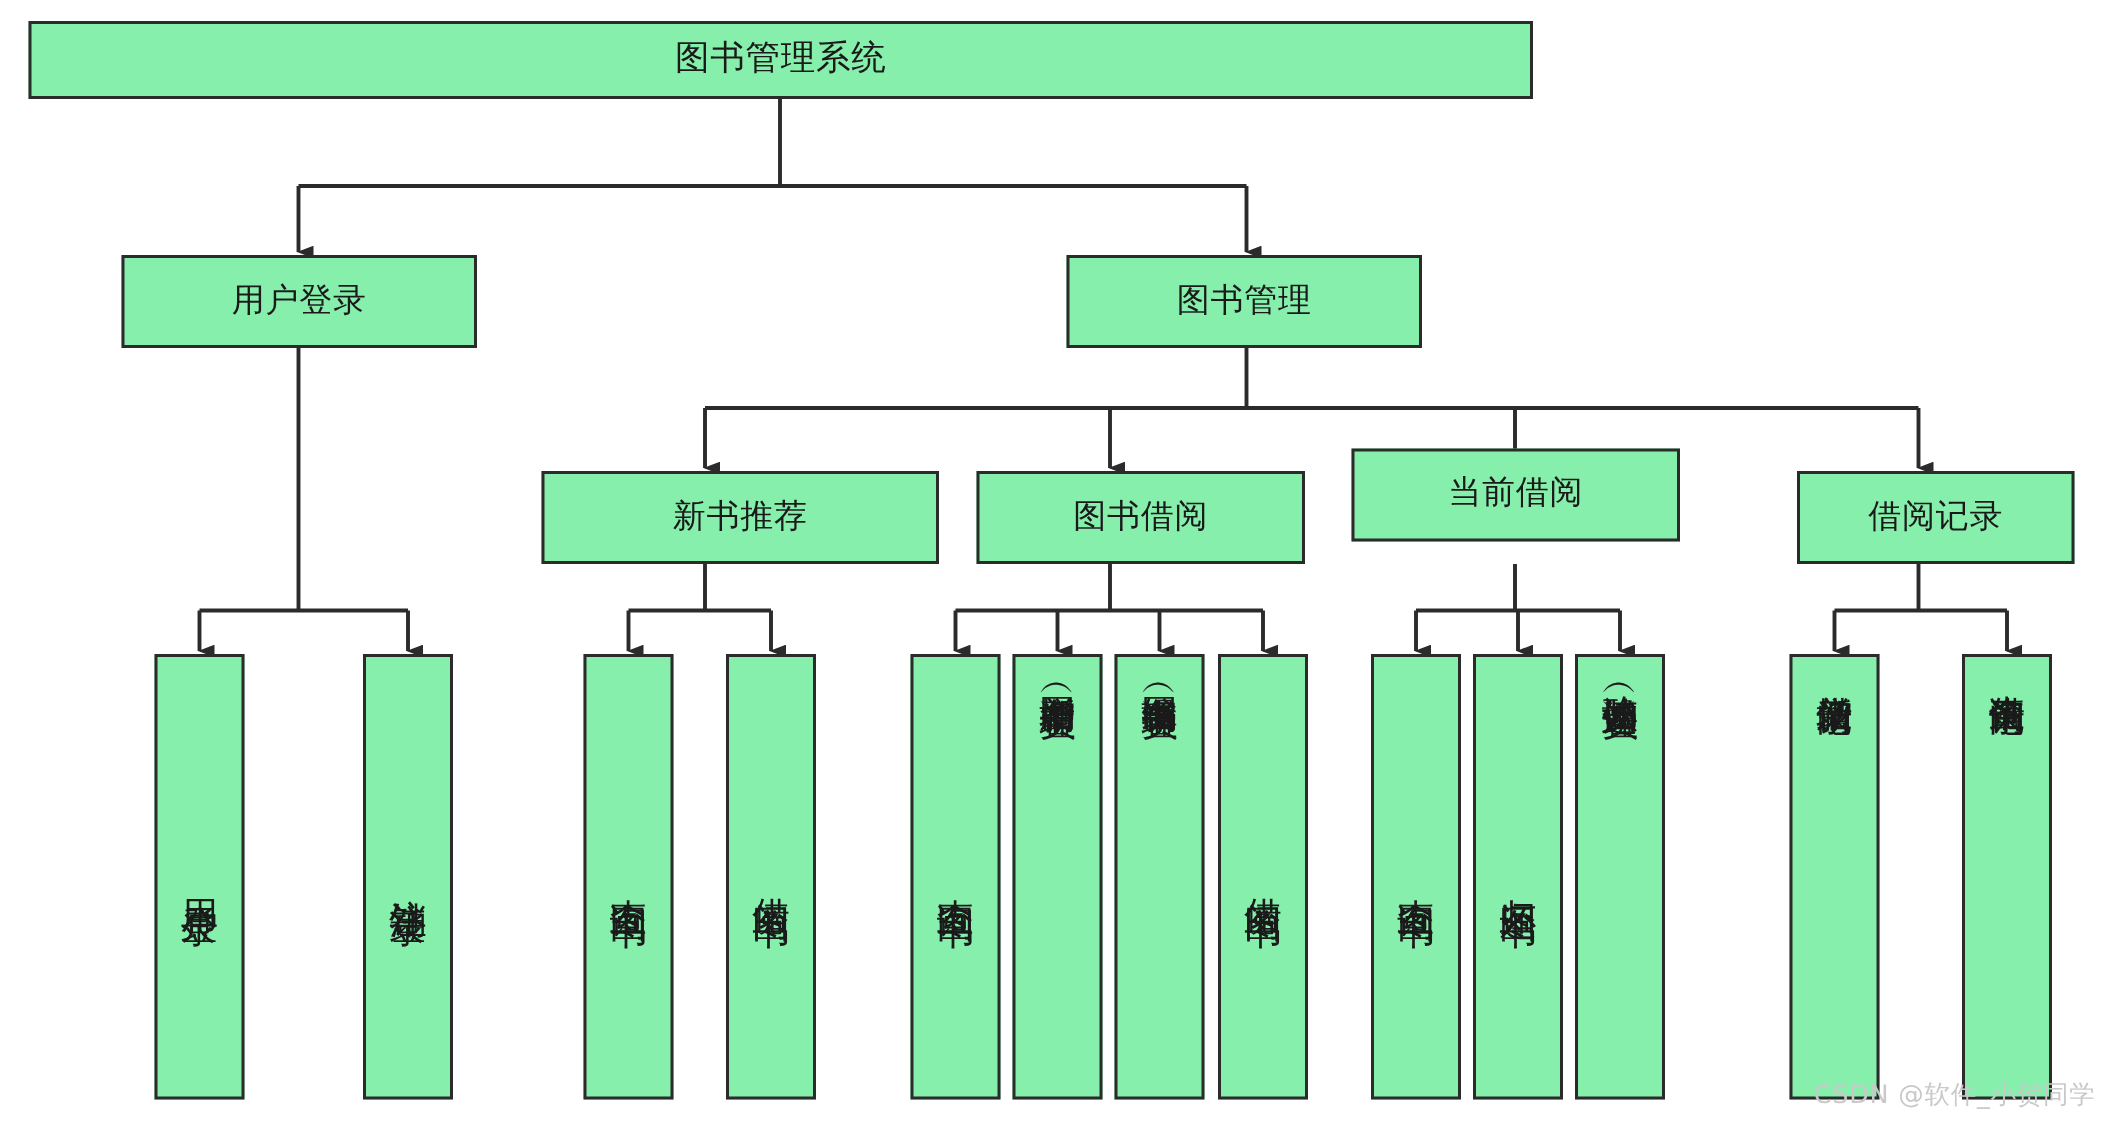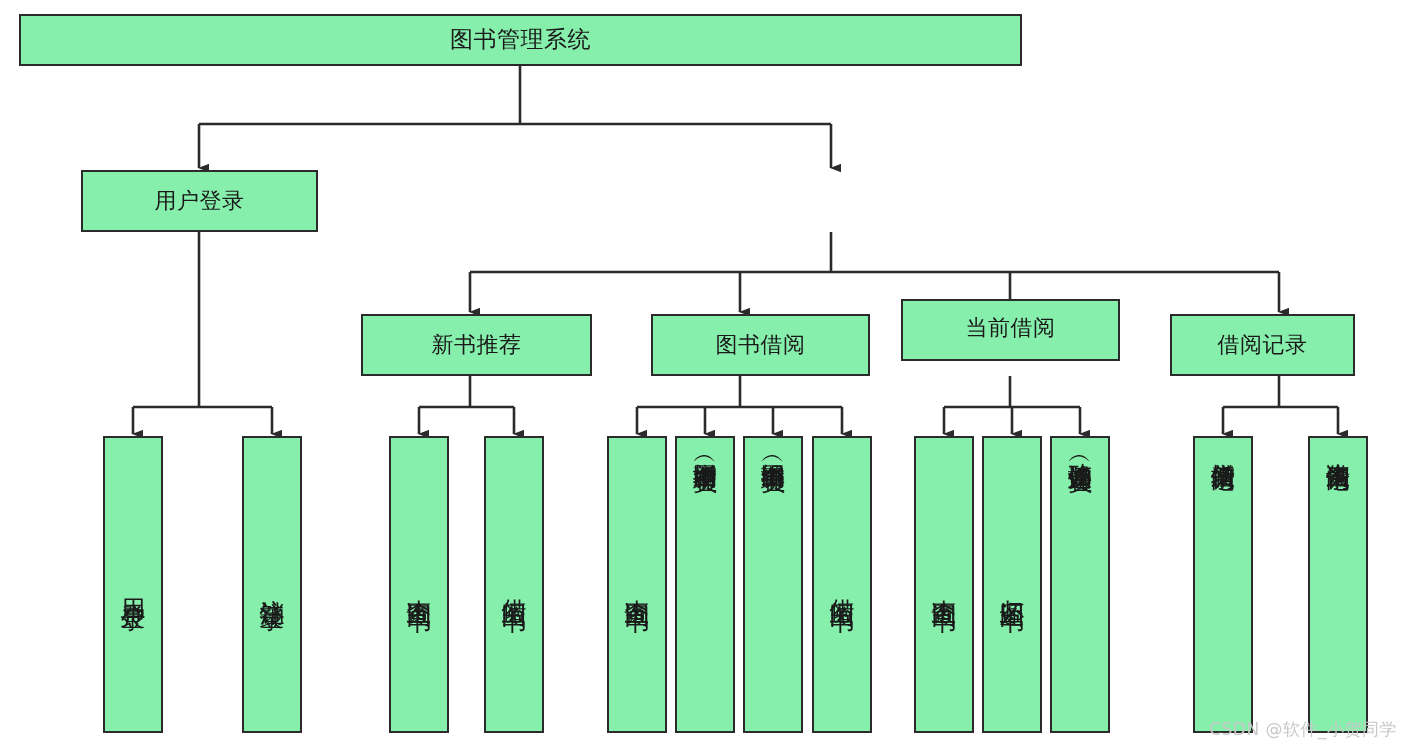--- a/index.html
+++ b/index.html
@@ -134,31 +134,34 @@
     </g>
   </svg>
 
   <div class="node h root" style="left:19px; top:14px; width:1003px; height:52px;">
     <span class="lbl">图书管理系统</span>
   </div>
 
   <div class="node h" style="left:81px; top:170px; width:237px; height:62px;">
     <span class="lbl">用户登录</span>
   </div>
-
-  <div class="node h" style="left:361px; top:314px; width:231px; height:62px;">
+  <div class="node h" style="left:711px; top:170px; width:237px; height:62px;">
+    <span class="lbl">图书管理</span>
+  </div>
+
+  <div class="node h" style="left:361px; top:314px; width:265px; height:62px;">
     <span class="lbl">新书推荐</span>
   </div>
   <div class="node h" style="left:631px; top:314px; width:219px; height:62px;margin-left:20px;">
     <span class="lbl">图书借阅</span>
   </div>
   <div class="node h" style="left:901px; top:299px; width:219px; height:62px;font-family:Liberation Mono, monospace;">
     <span class="lbl">当前借阅</span>
   </div>
-  <div class="node h" style="left:1170px; top:314px; width:185px; height:62px;">
+  <div class="node h" style="left:1198px; top:314px; width:185px; height:62px;">
     <span class="lbl">借阅记录</span>
   </div>
 
   <div class="node v" style="left:103px; top:436px; width:60px; height:297px;">
     <span class="lbl">用户登录</span>
   </div>
   <div class="node v" style="left:242px; top:436px; width:60px; height:297px;">
     <span class="lbl">注销登录</span>
   </div>
 

